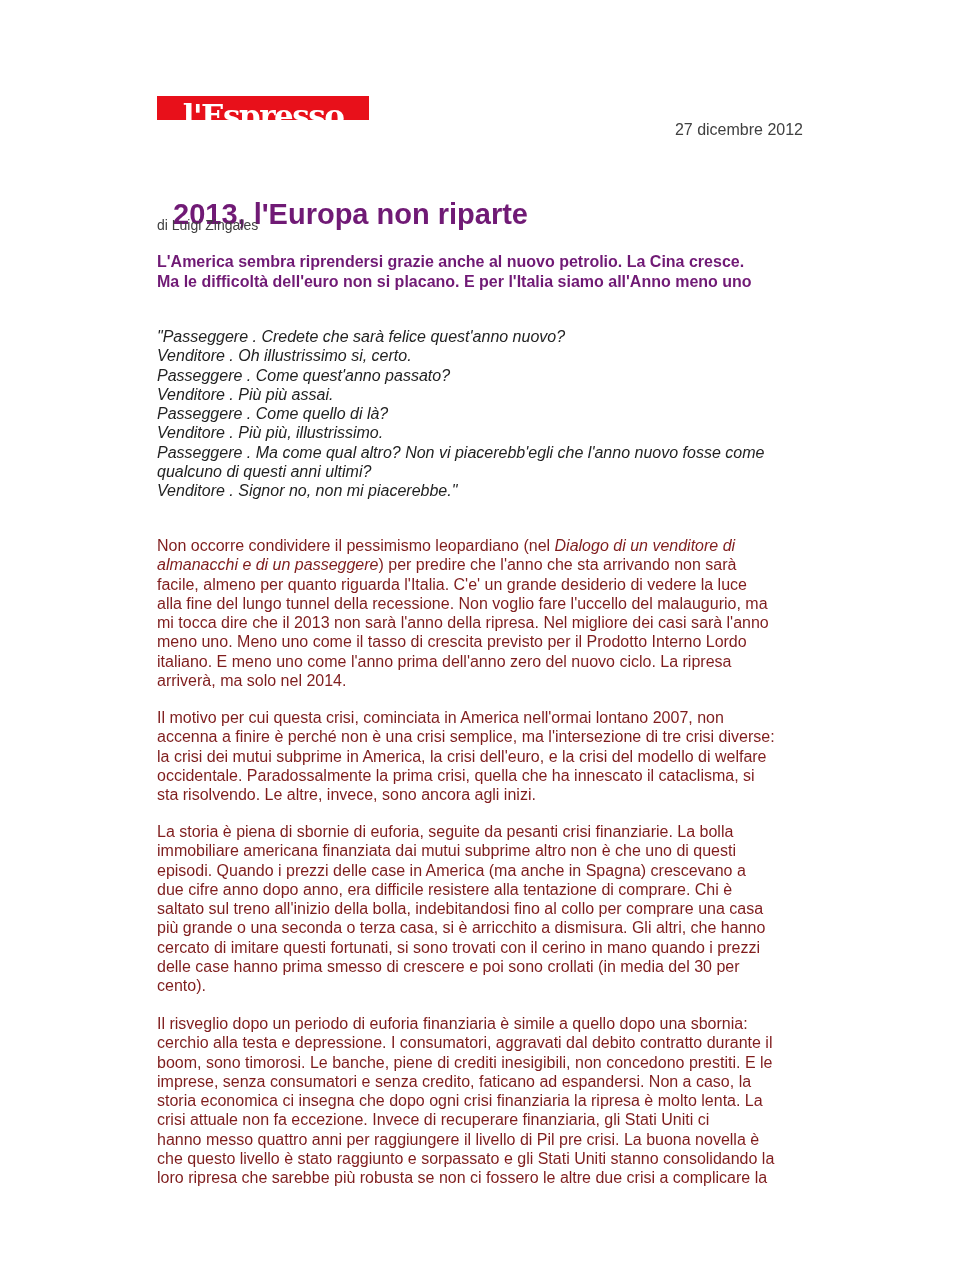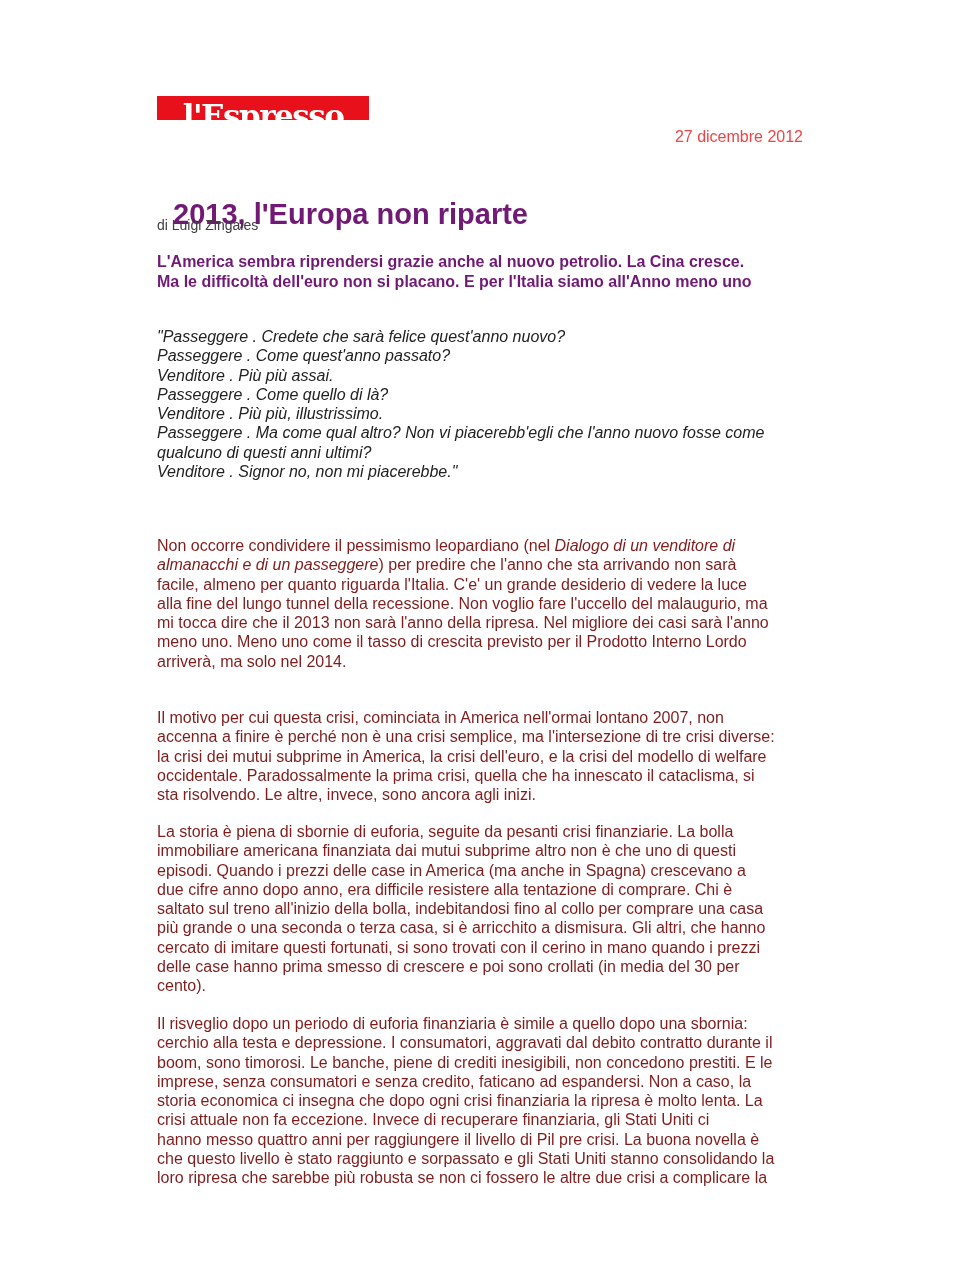--- a/index.html
+++ b/index.html
@@ -28,23 +28,23 @@
       font-size: 31px;
       line-height: 40px;
       letter-spacing: -1.5px;
       text-align: center;
       box-sizing: border-box;
       padding-top: 0px;
     }
     .date {
       position: absolute;
       right: 157px;
-      top: 128px;
+      top: 121px;
       font-size: 16px;
-      color: #ef4444;
+      color: #404040;
     }
     .title {
       position: absolute;
       left: 157px;
       top: 180px;
       font-size: 29px;
       font-weight: bold;
       color: #701a75;
       margin: 16px;
       line-height: 36px;
@@ -103,36 +103,38 @@
 <h1 class="title">2013, l'Europa non riparte</h1>
 <div class="byline">di Luigi Zingales</div>
 
 <div class="subtitle">
   <span class="line">L'America sembra riprendersi grazie anche al nuovo petrolio. La Cina cresce.</span>
   <span class="line">Ma le difficoltà dell'euro non si placano. E per l'Italia siamo all'Anno meno uno</span>
 </div>
 
 <div class="quote">
   <span class="line">"Passeggere . Credete che sarà felice quest'anno nuovo?</span>
+  <span class="line">Venditore . Oh illustrissimo si, certo.</span>
   <span class="line">Passeggere . Come quest'anno passato?</span>
   <span class="line">Venditore . Più più assai.</span>
   <span class="line">Passeggere . Come quello di là?</span>
   <span class="line">Venditore . Più più, illustrissimo.</span>
   <span class="line">Passeggere . Ma come qual altro? Non vi piacerebb'egli che l'anno nuovo fosse come</span>
   <span class="line">qualcuno di questi anni ultimi?</span>
   <span class="line">Venditore . Signor no, non mi piacerebbe."</span>
 </div>
 
 <div class="body-para p1">
   <span class="line"><span>Non occorre condividere il pessimismo leopardiano (nel </span><em>Dialogo di un venditore di</em></span>
   <span class="line"><em>almanacchi e di un passeggere</em><span>) per predire che l'anno che sta arrivando non sarà</span></span>
   <span class="line">facile, almeno per quanto riguarda l'Italia. C'e' un grande desiderio di vedere la luce</span>
   <span class="line">alla fine del lungo tunnel della recessione. Non voglio fare l'uccello del malaugurio, ma</span>
   <span class="line">mi tocca dire che il 2013 non sarà l'anno della ripresa. Nel migliore dei casi sarà l'anno</span>
   <span class="line">meno uno. Meno uno come il tasso di crescita previsto per il Prodotto Interno Lordo</span>
+  <span class="line">italiano. E meno uno come l'anno prima dell'anno zero del nuovo ciclo. La ripresa</span>
   <span class="line">arriverà, ma solo nel 2014.</span>
 </div>
 
 <div class="body-para p2">
   <span class="line">Il motivo per cui questa crisi, cominciata in America nell'ormai lontano 2007, non</span>
   <span class="line">accenna a finire è perché non è una crisi semplice, ma l'intersezione di tre crisi diverse:</span>
   <span class="line">la crisi dei mutui subprime in America, la crisi dell'euro, e la crisi del modello di welfare</span>
   <span class="line">occidentale. Paradossalmente la prima crisi, quella che ha innescato il cataclisma, si</span>
   <span class="line">sta risolvendo. Le altre, invece, sono ancora agli inizi.</span>
 </div>

